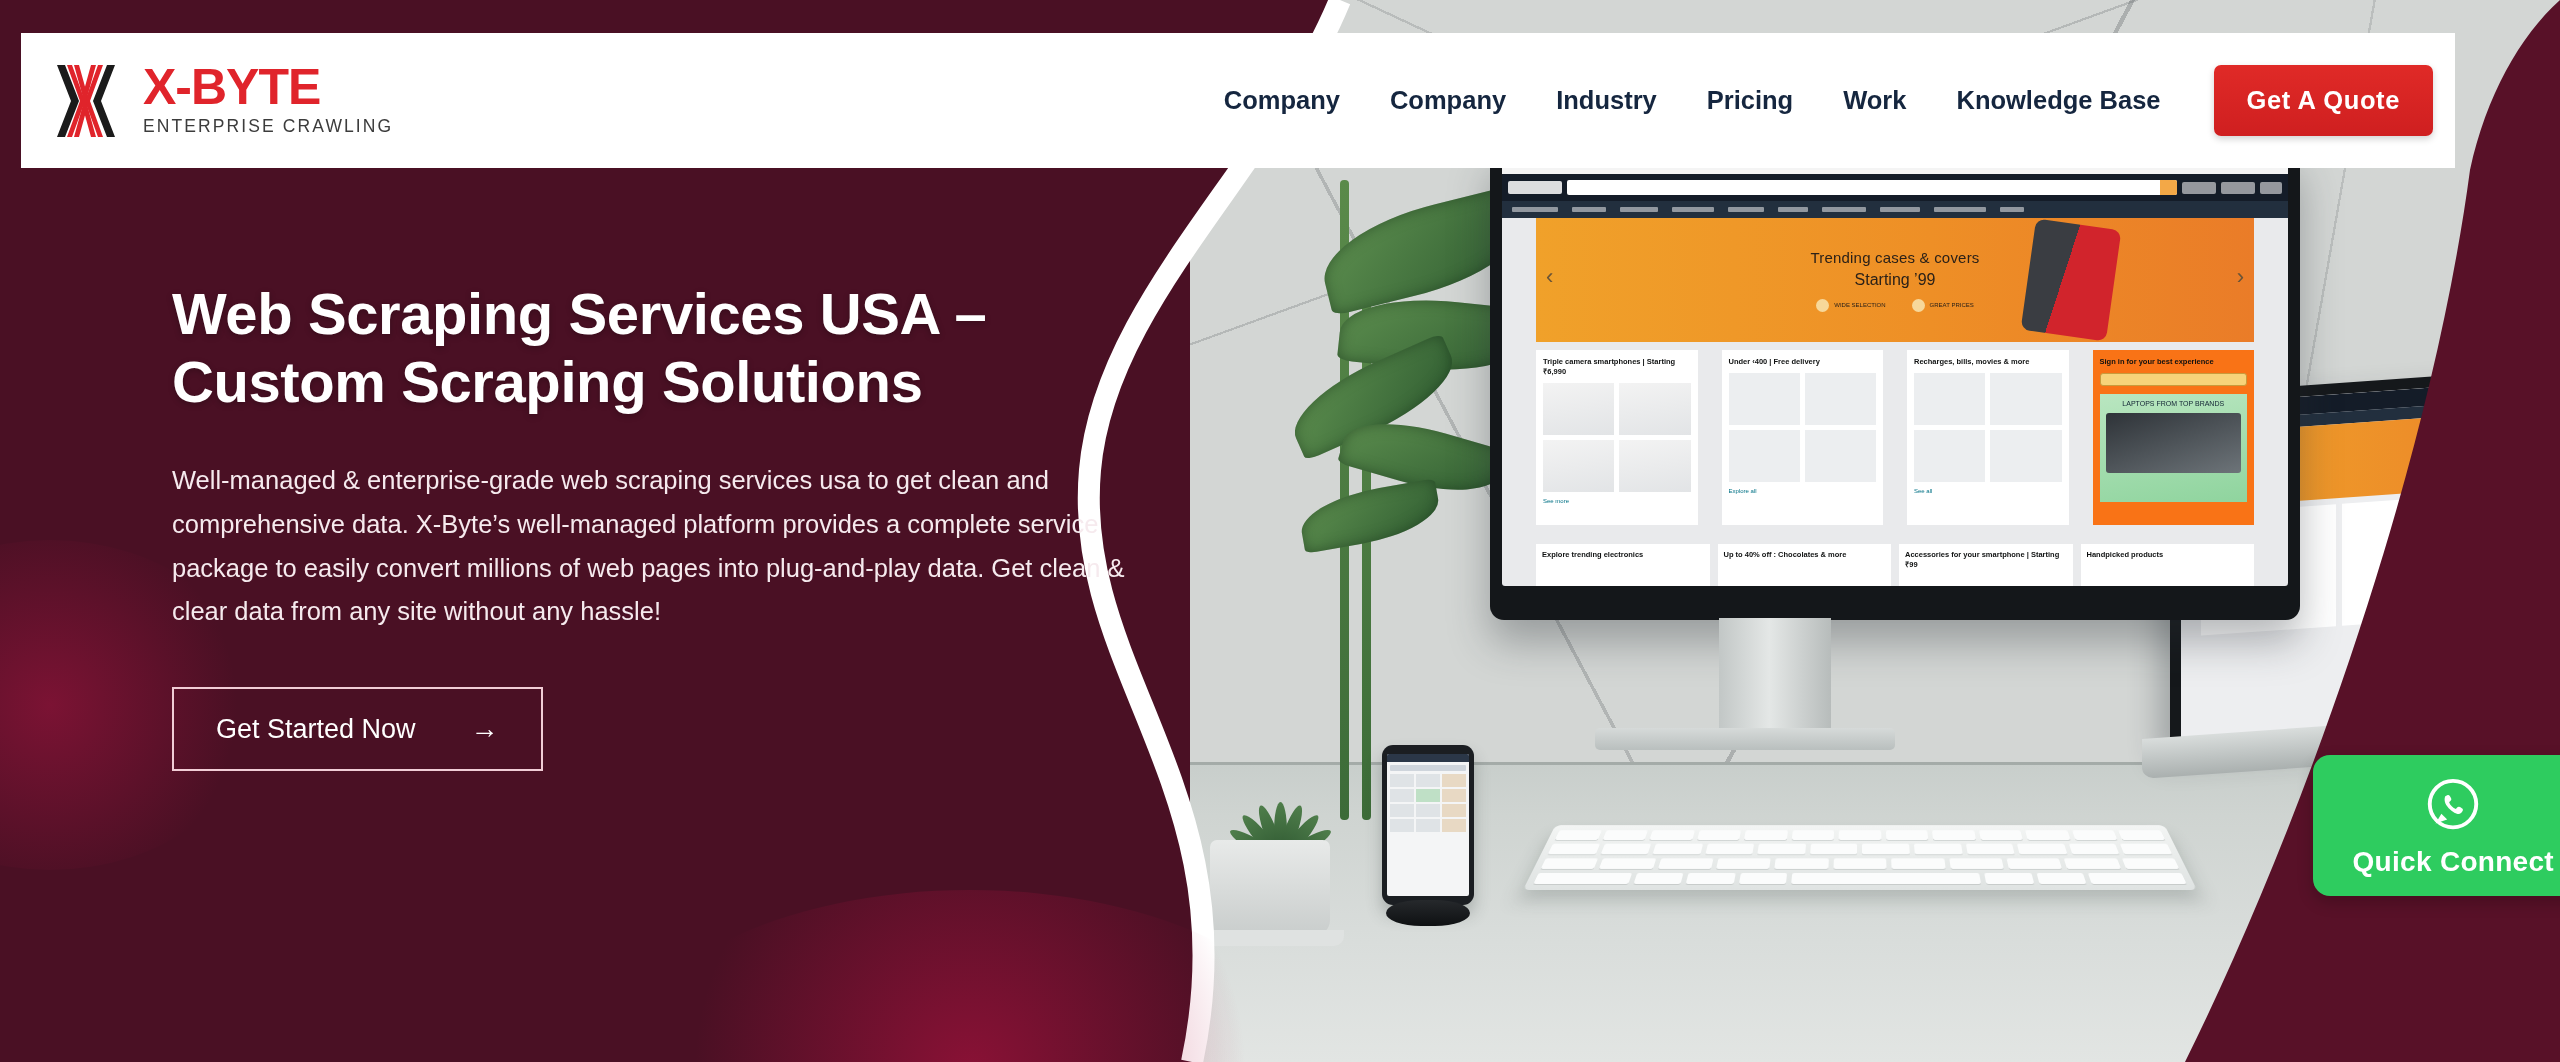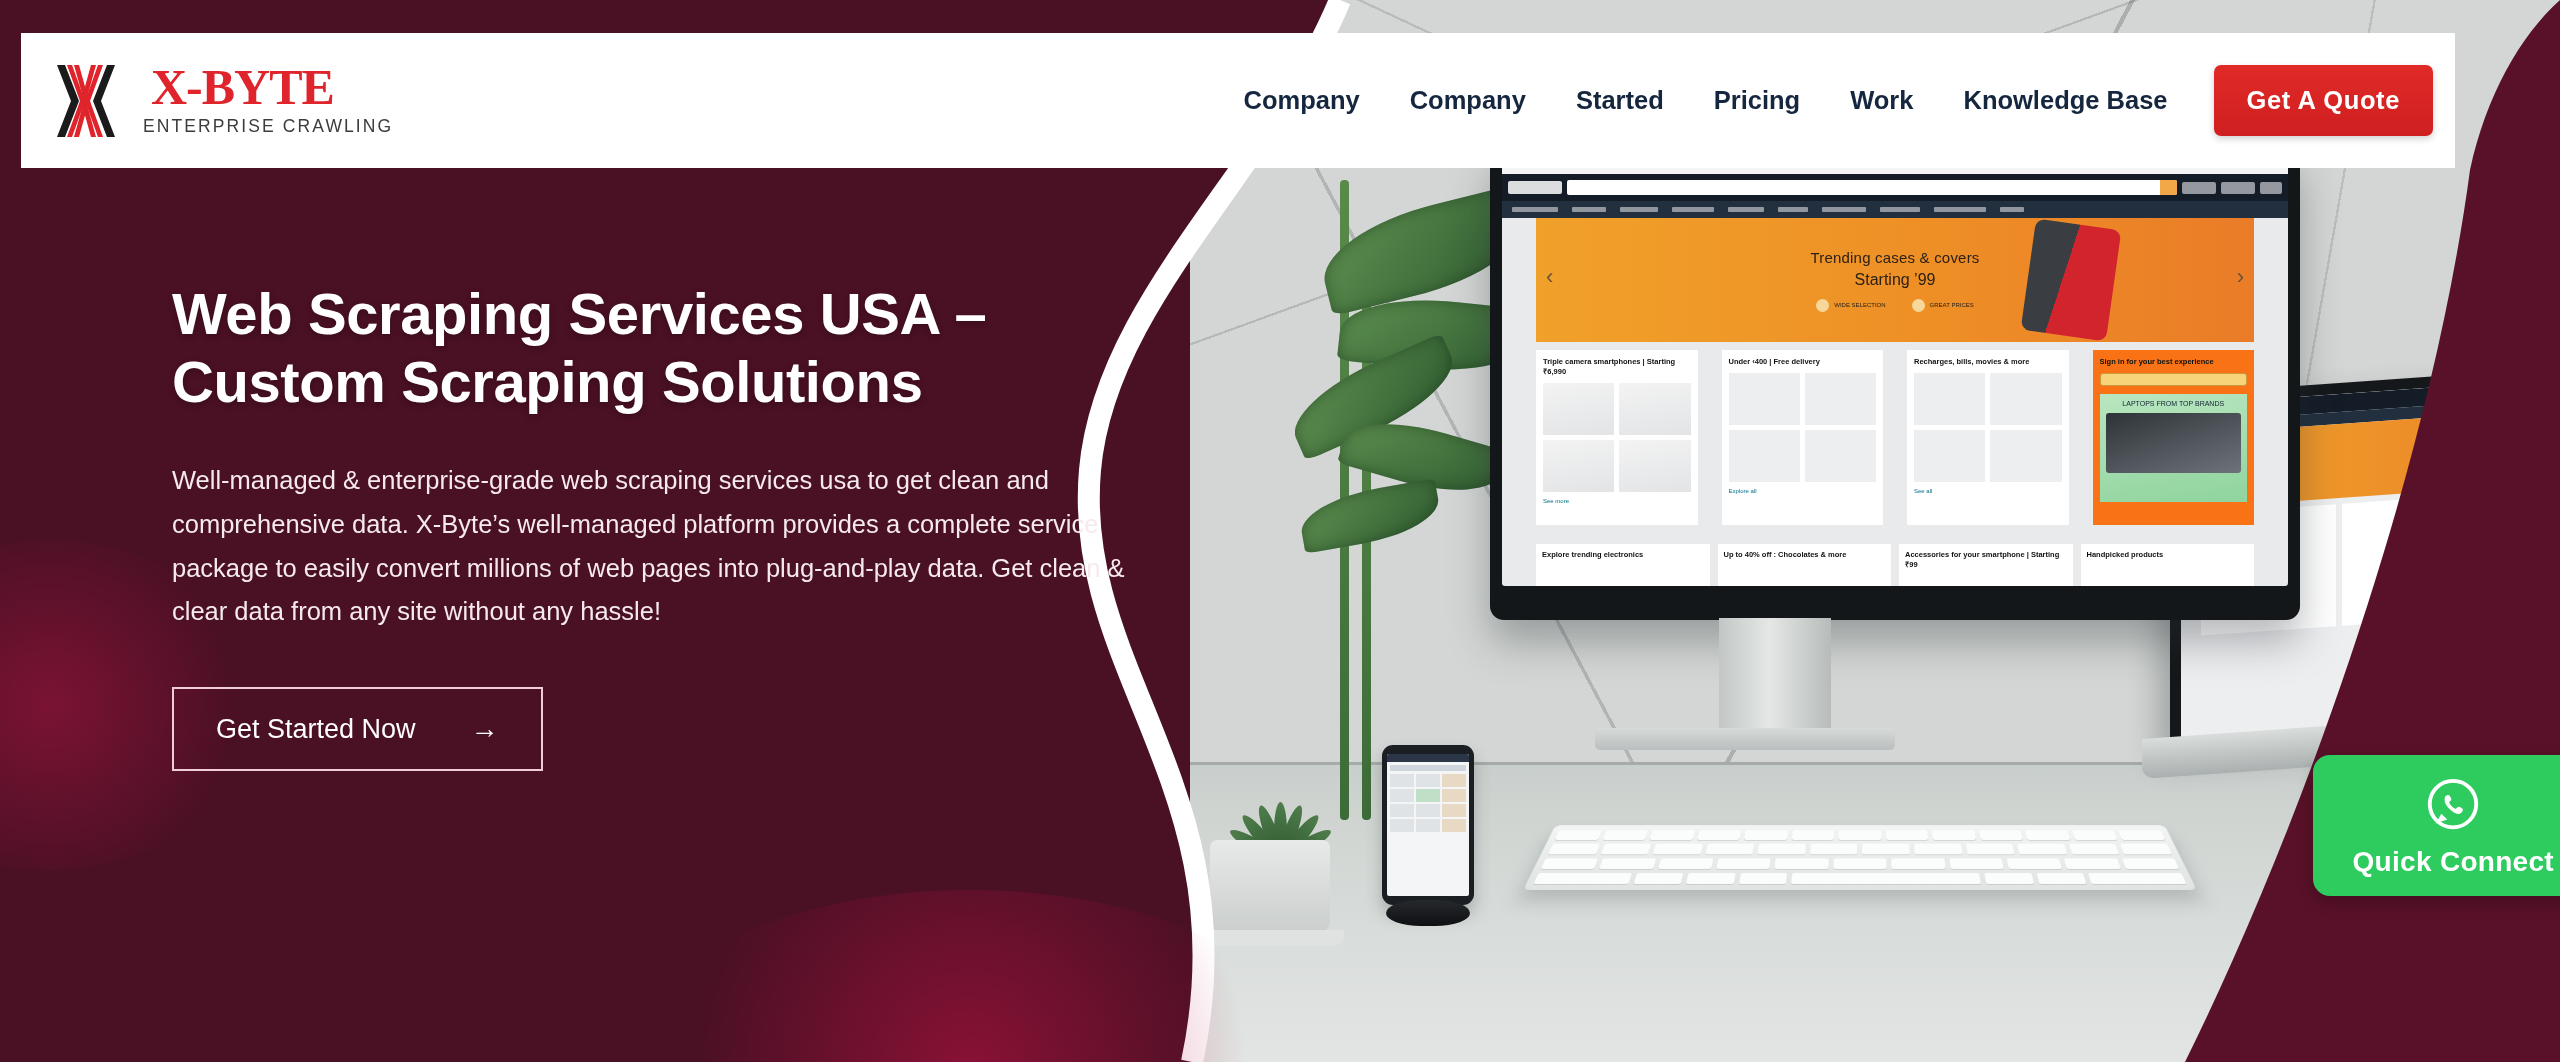--- a/index.html
+++ b/index.html
@@ -141,27 +141,27 @@
 
   
   .header {
     position:absolute; left:21px; top:33px; width:2434px; height:135px;
     background:#ffffff; z-index:40; display:flex; align-items:center;
     padding:0 22px 0 34px;
   }
   .logo { display:flex; align-items:center; gap:26px; }
   .logo-mark { width:62px; height:80px; position:relative; flex:none; }
   .logo-text .brand { font-size:50px; font-weight:bold; color:#e0242b; letter-spacing:-1px;
-                      line-height:.95; font-family:Liberation Serif, serif;margin-left:8px; }
+                      line-height:.95; font-family:Liberation Sans, sans-serif; }
   .logo-text .tag { font-size:17.5px; color:#3c3c3c; letter-spacing:2.1px; margin-top:4px; }
 
   .nav { margin-left:auto; display:flex; align-items:center; gap:0; }
   .nav a { color:#15263f; font-size:25.5px; font-weight:bold; text-decoration:none;
            padding:0 25px; white-space:nowrap; }
-  .quote-btn { margin-left:21px; background:linear-gradient(180deg,#e02a27,#cf1f20);
+  .quote-btn { margin-left:28px; background:linear-gradient(180deg,#e02a27,#cf1f20);
                color:#fff; font-size:25.5px; font-weight:bold; letter-spacing:.6px;
                border:none; border-radius:7px; padding:21px 33px; cursor:pointer;
                box-shadow:0 3px 7px rgba(0,0,0,.18); }
 
   
   .hero-content { position:absolute; left:172px; top:280px; width:1030px; z-index:20; }
   .hero-title { font-size:58px; line-height:1.18; font-weight:bold; color:#fff;
                 letter-spacing:-.4px; text-shadow:0 2px 6px rgba(0,0,0,.25); }
   .hero-sub { margin-top:42px; font-size:25.5px; line-height:1.72; color:#f6eaee;
               max-width:1010px; }
@@ -416,21 +416,21 @@
       </div>
       <div class="logo-text">
         <div class="brand">X-BYTE</div>
         <div class="tag">ENTERPRISE CRAWLING</div>
       </div>
     </div>
 
     <nav class="nav">
       <a href="#">Company</a>
       <a href="#">Company</a>
-      <a href="#">Started</a>
+      <a href="#">Industry</a>
       <a href="#">Pricing</a>
       <a href="#">Work</a>
       <a href="#">Knowledge Base</a>
       <button class="quote-btn">Get A Quote</button>
     </nav>
   </div>
 
   <div class="hero-content">
     <h1 class="hero-title">
       <span>Web Scraping Services USA –</span><br>

